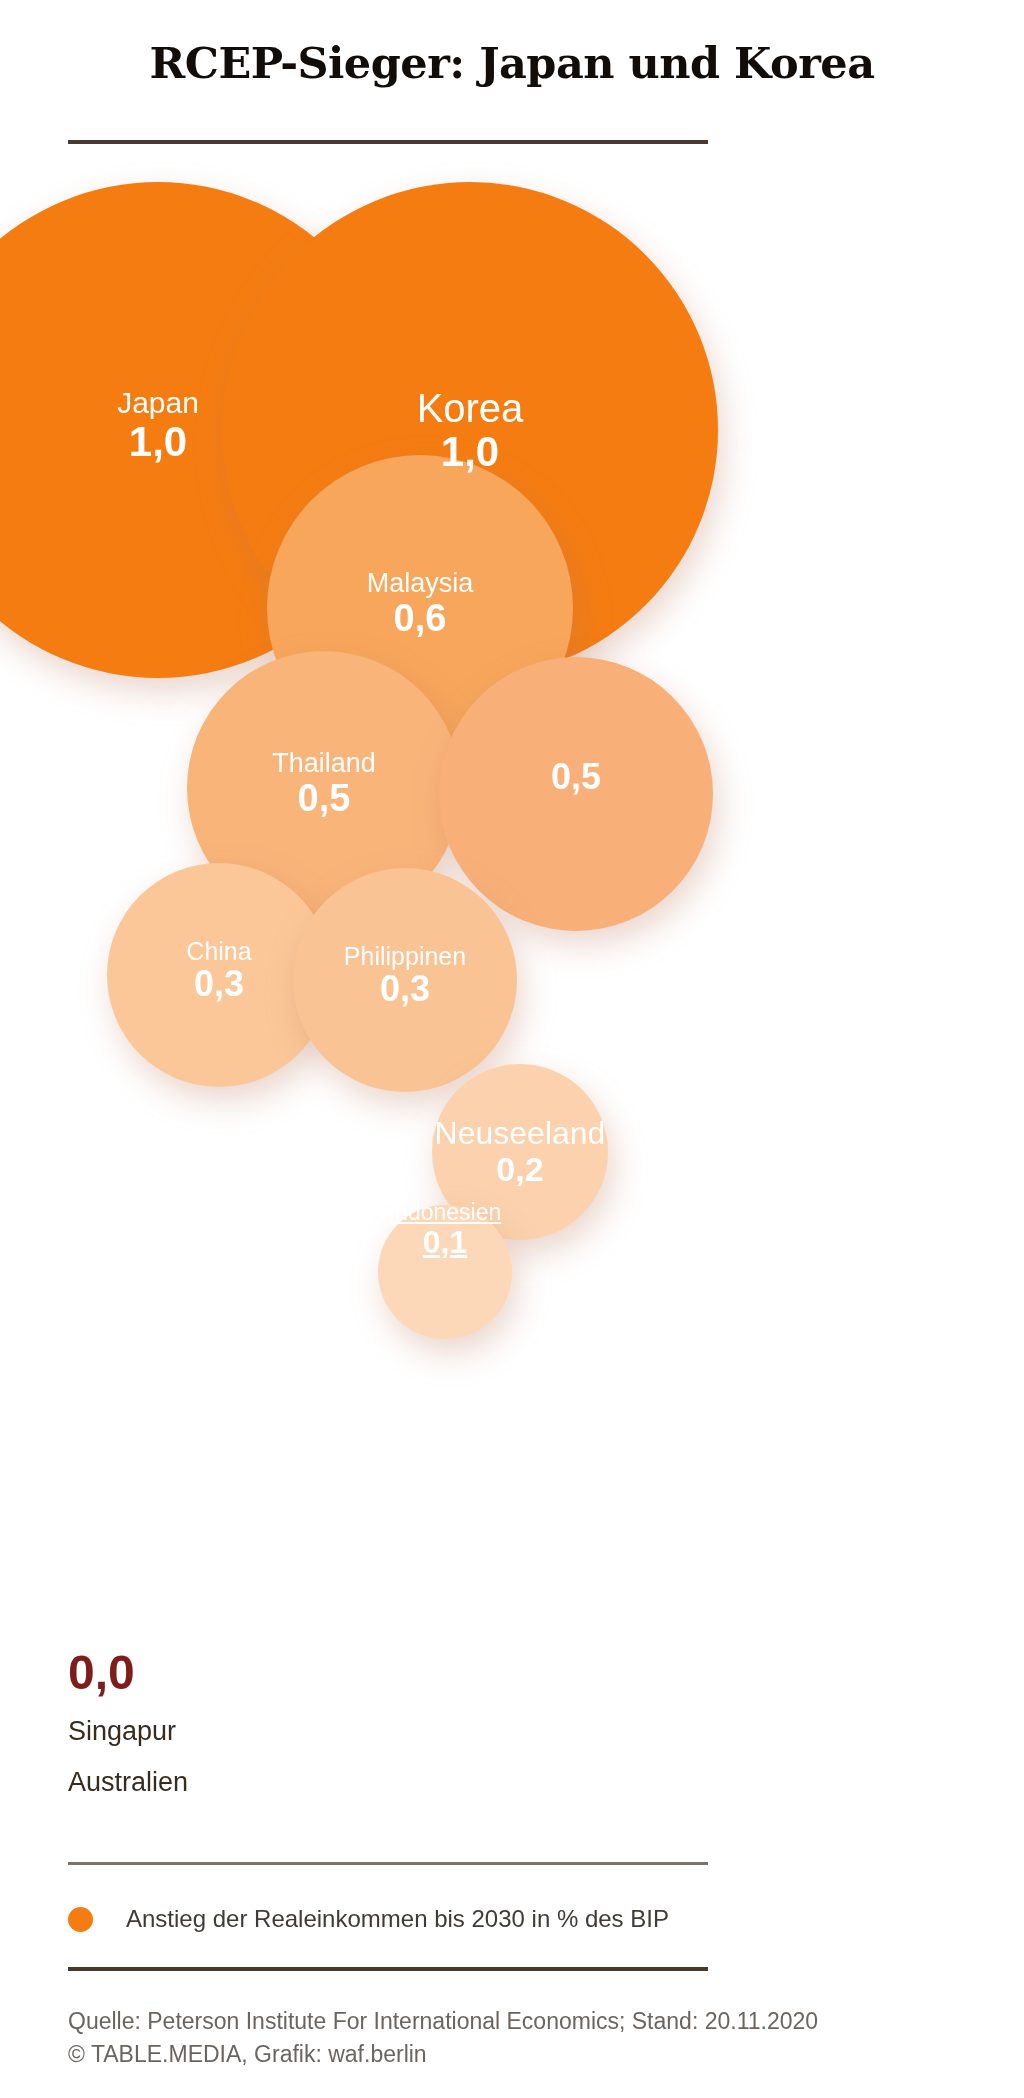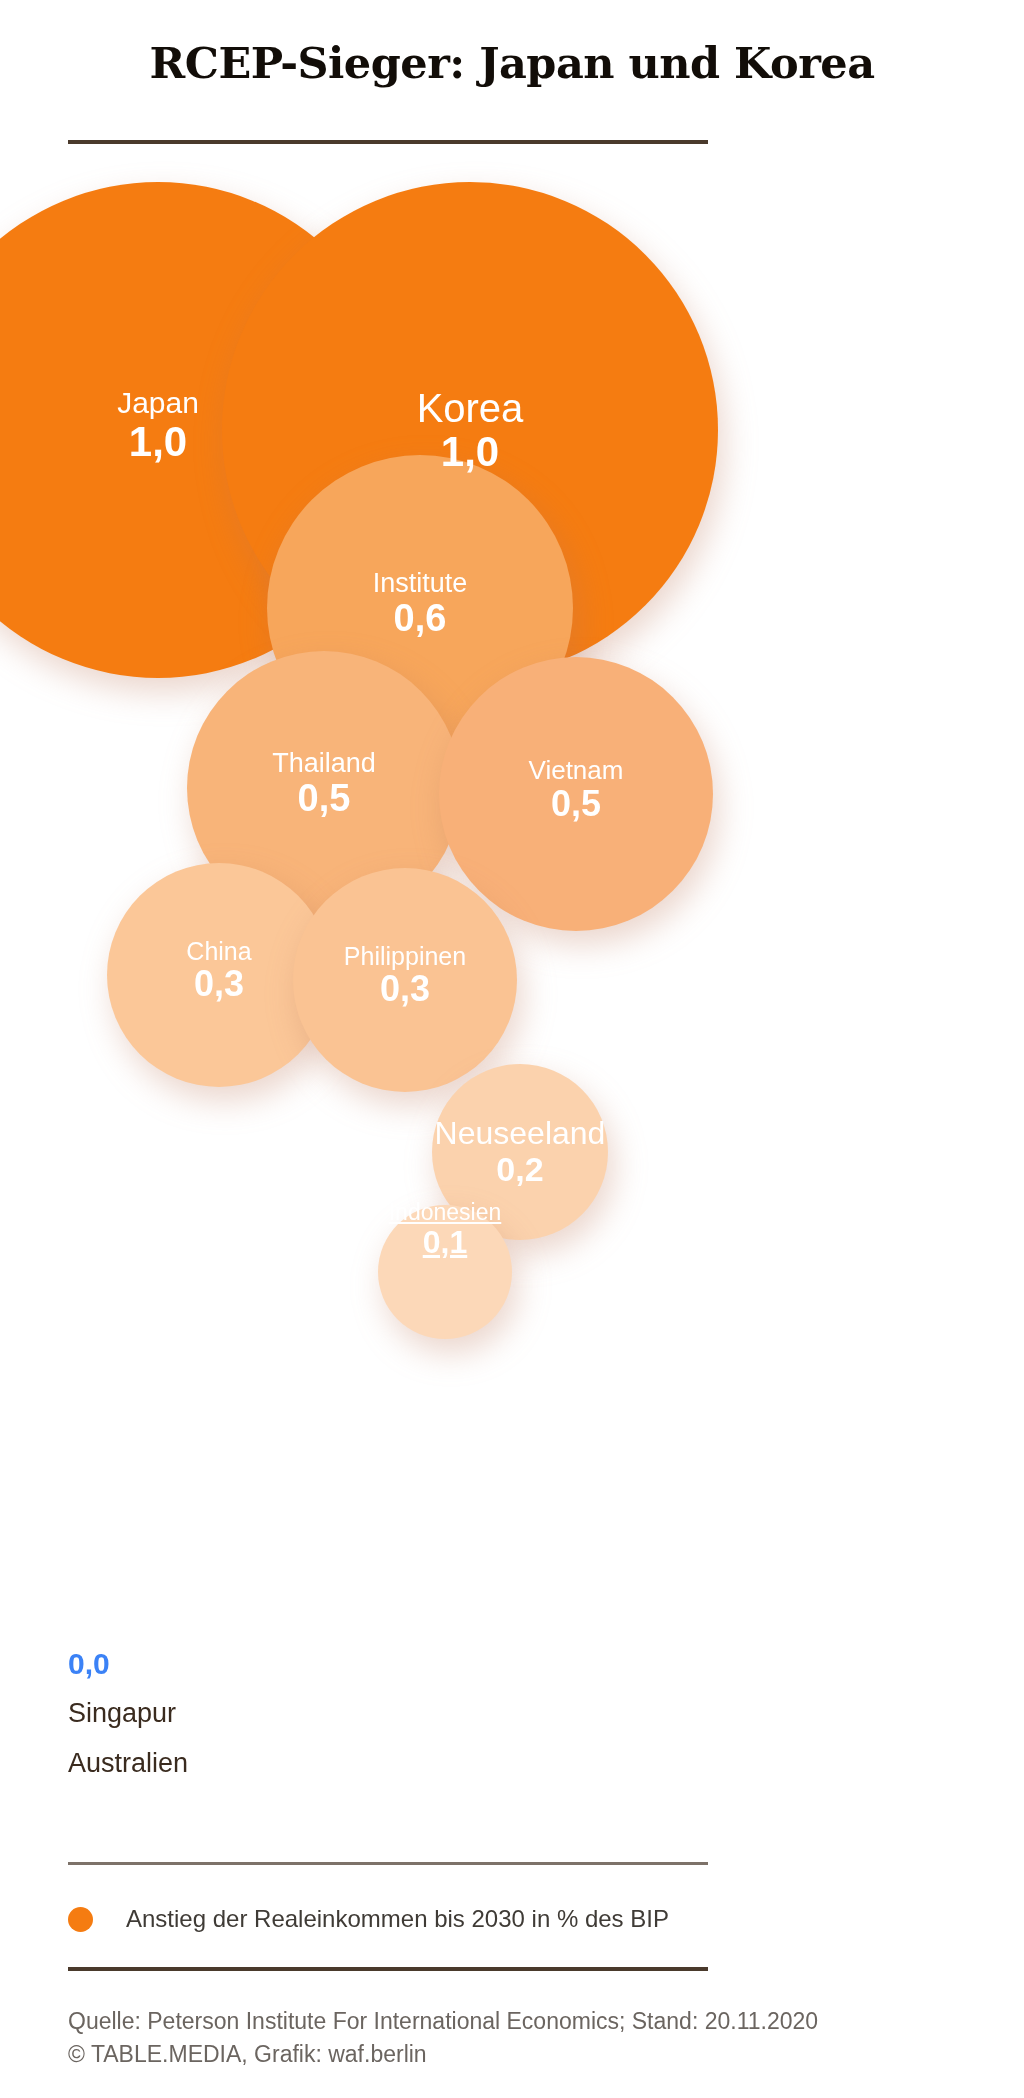--- a/index.html
+++ b/index.html
@@ -81,24 +81,24 @@
 
   
   .zero-block {
     position: absolute;
     left: 68px;
     top: 1648px;
     color: #3f2f22;
     z-index: 40;
   }
   .zero-block .zero-val {
-    font-size: 30px;
+    font-size: 48px;
     font-weight: bold;
     line-height: 1.05;
-    color: #3b82f6;
+    color: #7f1d1d;
   }
   .zero-block .zero-name {
     font-size: 27px;
     font-weight: normal;
     line-height: 1.28;
     color: #3a2b1f;
     margin-top: 16px;
   }
 
   
@@ -150,33 +150,32 @@
     </div>
     <div class="bubble-shadow" style="left: 228px; top: 196px; width: 496px; height: 496px; z-index: 11;"></div>
     <div class="bubble" style="left: 222px; top: 182px; width: 496px; height: 496px; background: rgb(245, 124, 17); z-index: 12;"></div>
     <div class="bubble-label" style="left: 270px; top: 388px; width: 400px; z-index: 41;">
       <span class="name" style="font-size: 40px;">Korea</span>
       <span class="val" style="font-size: 42px;">1,0</span>
     </div>
     <div class="bubble-shadow" style="left: 273px; top: 469px; width: 306px; height: 306px; z-index: 12;"></div>
     <div class="bubble" style="left: 267px; top: 455px; width: 306px; height: 306px; background: rgb(247, 166, 91); z-index: 13;"></div>
     <div class="bubble-label" style="left: 220px; top: 569.5px; width: 400px; z-index: 42;">
-      <span class="name" style="font-size: 27px;">Institute</span>
+      <span class="name" style="font-size: 27px;">Malaysia</span>
       <span class="val" style="font-size: 38px;">0,6</span>
     </div>
     <div class="bubble-shadow" style="left: 193px; top: 665px; width: 274px; height: 274px; z-index: 13;"></div>
     <div class="bubble" style="left: 187px; top: 651px; width: 274px; height: 274px; background: rgb(248, 180, 121); z-index: 14;"></div>
     <div class="bubble-label" style="left: 124px; top: 749.5px; width: 400px; z-index: 43;">
       <span class="name" style="font-size: 27px;">Thailand</span>
       <span class="val" style="font-size: 38px;">0,5</span>
     </div>
     <div class="bubble-shadow" style="left: 445px; top: 671px; width: 274px; height: 274px; z-index: 14;"></div>
     <div class="bubble" style="left: 439px; top: 657px; width: 274px; height: 274px; background: rgb(248, 176, 120); z-index: 15;"></div>
     <div class="bubble-label" style="left: 376px; top: 757px; width: 400px; z-index: 44;">
-      <span class="name" style="font-size: 26px;">Vietnam</span>
       <span class="val" style="font-size: 36px;">0,5</span>
     </div>
     <div class="bubble-shadow" style="left: 113px; top: 877px; width: 224px; height: 224px; z-index: 15;"></div>
     <div class="bubble" style="left: 107px; top: 863px; width: 224px; height: 224px; background: rgb(251, 199, 152); z-index: 16;"></div>
     <div class="bubble-label" style="left: 19px; top: 938.5px; width: 400px; z-index: 45;">
       <span class="name" style="font-size: 25px;">China</span>
       <span class="val" style="font-size: 36px;">0,3</span>
     </div>
     <div class="bubble-shadow" style="left: 299px; top: 882px; width: 224px; height: 224px; z-index: 16;"></div>
     <div class="bubble" style="left: 293px; top: 868px; width: 224px; height: 224px; background: rgb(250, 195, 147); z-index: 17;"></div>

